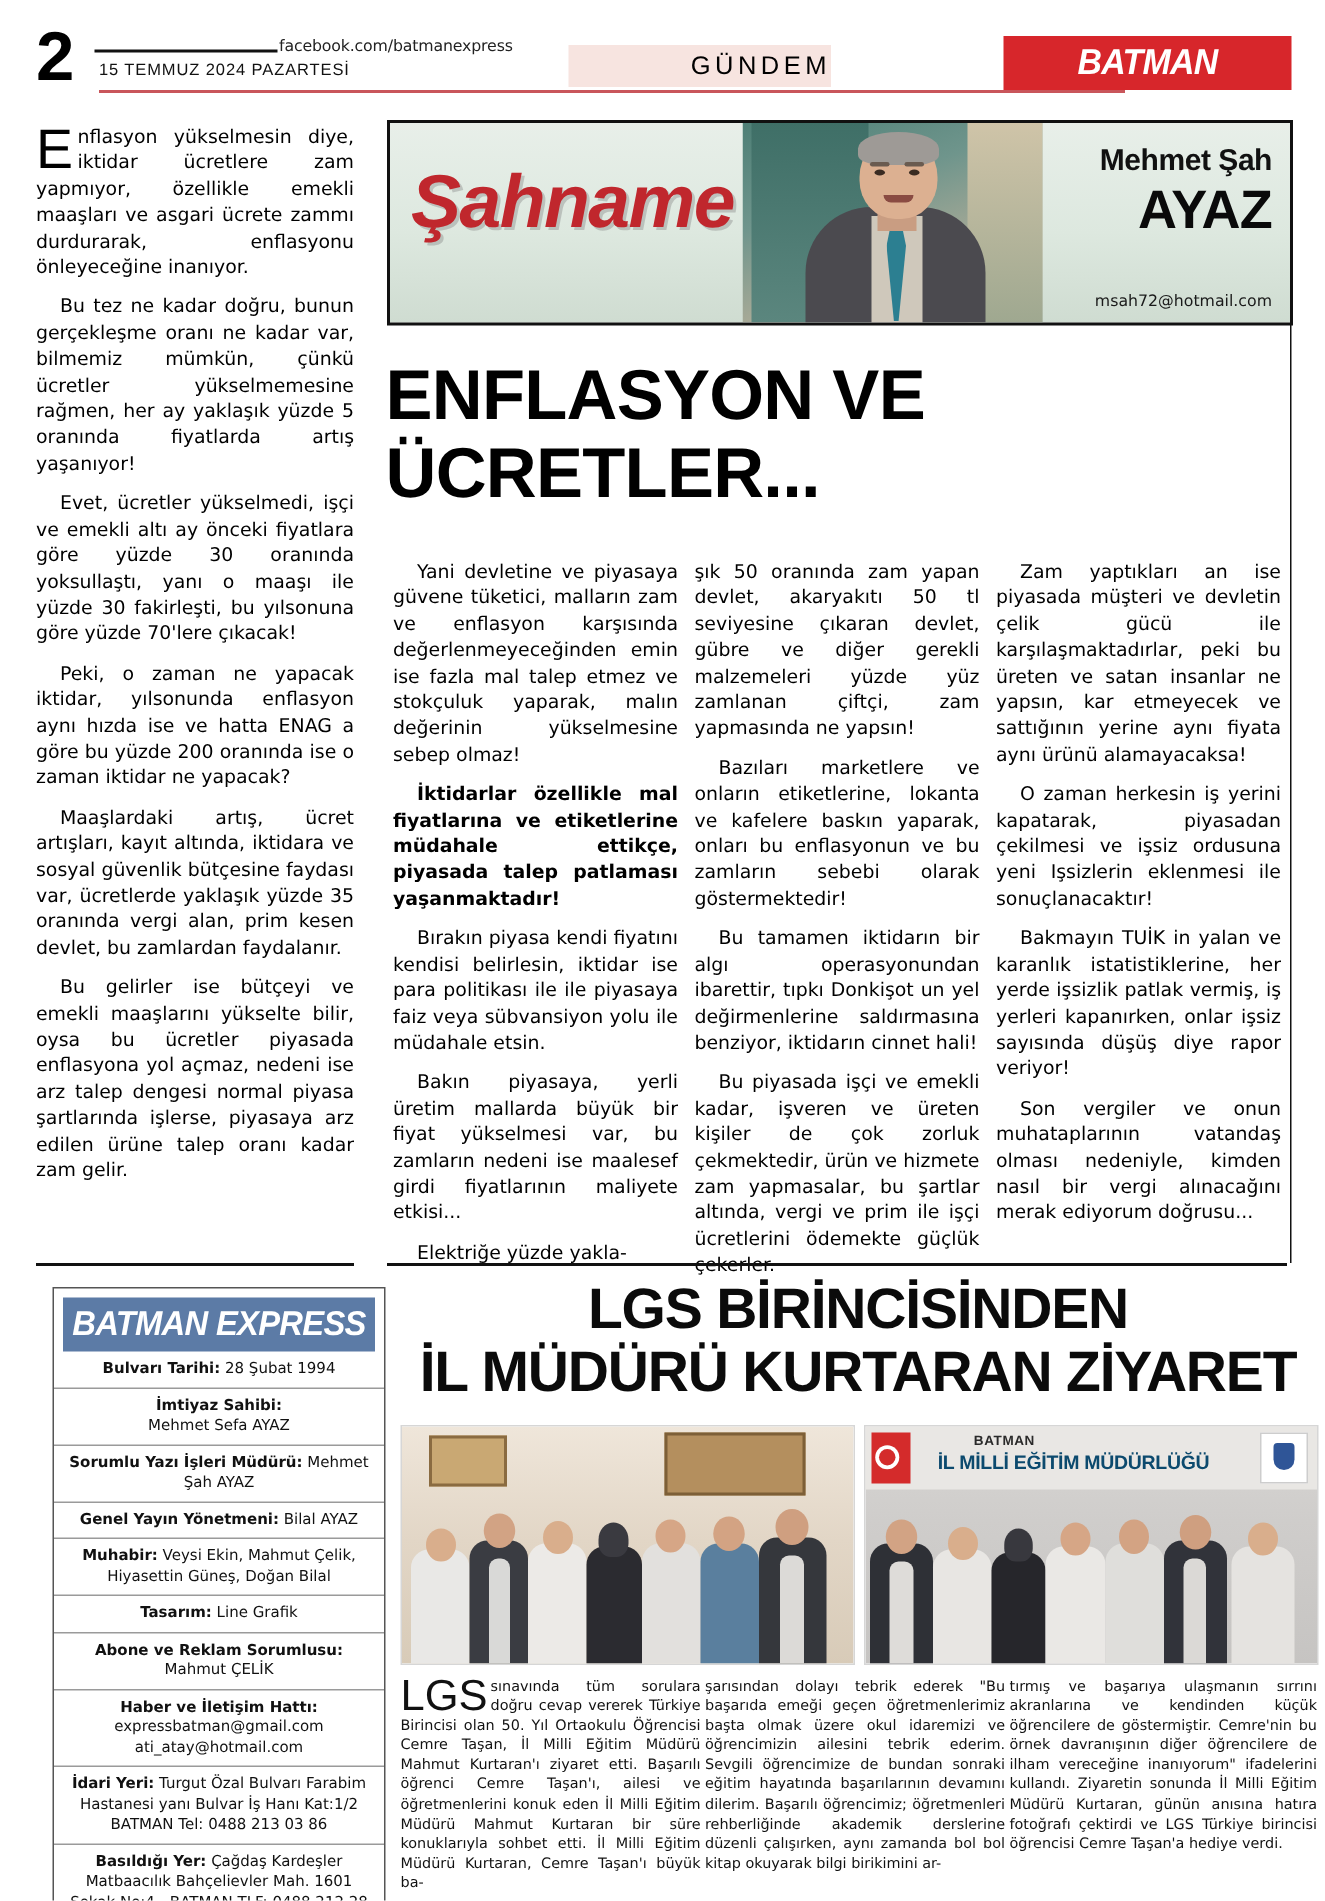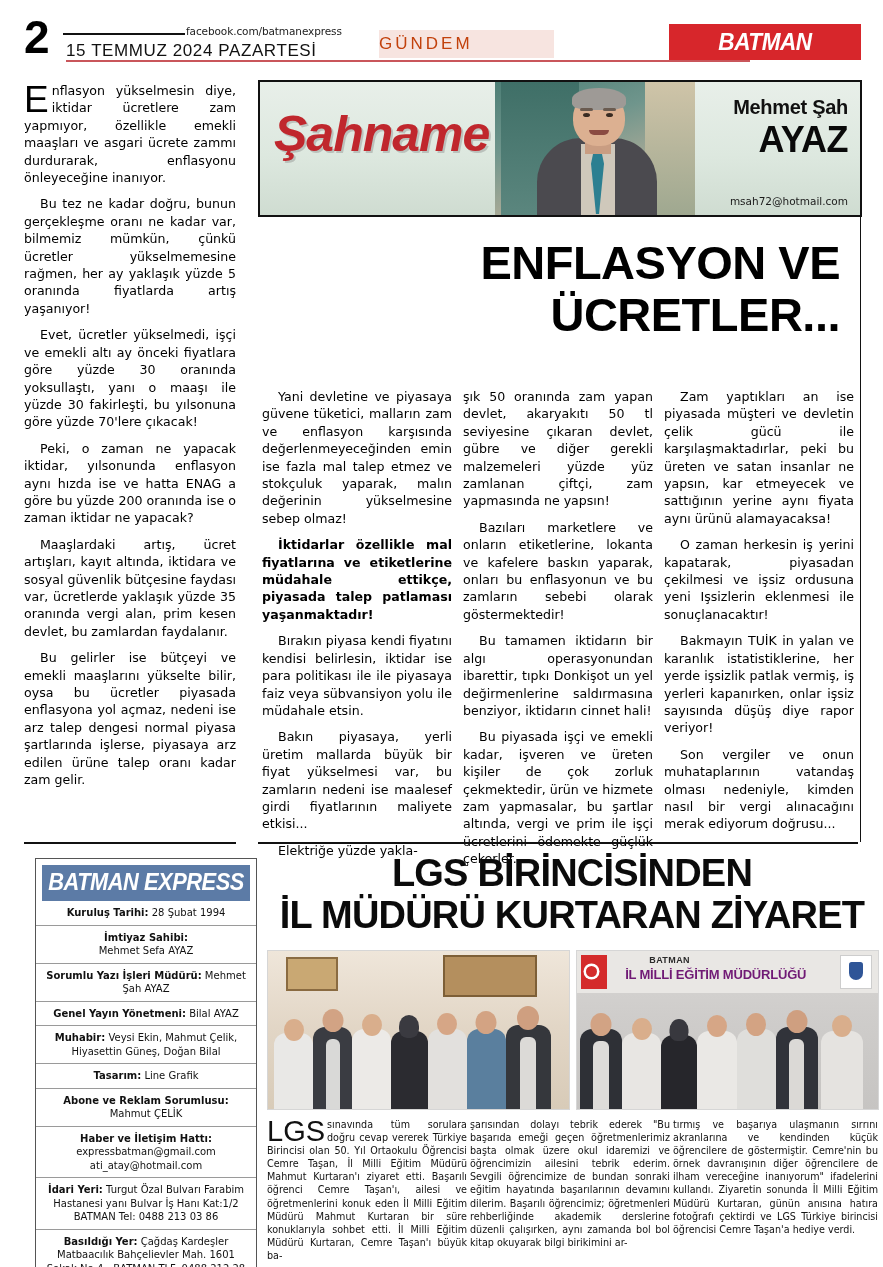--- a/index.html
+++ b/index.html
@@ -51,39 +51,39 @@
     left: 186px; top: 25px;
     font-family: "DejaVu Sans", sans-serif;
     font-size: 10.5px;
     color: #222;
     letter-spacing: -0.1px;
   }
   .header-date {
     position: absolute;
     left: 66px; top: 41px;
     font-family: "Liberation Sans", sans-serif;
-    font-size: 17px;
+    font-size: 11px;
     letter-spacing: 0.6px;
     color: #111;
   }
   .section-tab {
     position: absolute;
     left: 379px; top: 30px;
     width: 175px;
     height: 28px;
     background: #f7e4e0;
   }
   .section-tab span {
     display: block;
-    text-align: left;
+    text-align: right;
     font-family: "Liberation Sans", sans-serif;
     font-size: 17px;
     letter-spacing: 3px;
     line-height: 28px;
-    color: #c2410c;
+    color: #000000;
   }
   .header-rule-bottom {
     position: absolute;
     left: 66px; top: 60px;
     width: 684px;
     height: 2px;
     background: #c9565b;
   }
   .masthead-top {
     position: absolute;
@@ -241,37 +241,36 @@
   }
   .banner-email {
     position: absolute; right: 12px; bottom: 8px;
     font-family: "DejaVu Sans", sans-serif;
     font-size: 10.5px;
     color: #1a1a1a;
   }
 
   .headline-main {
     position: absolute;
-    left: 240px; top: 237px;
+    left: 257px; top: 237px;
     width: 600px;
-    text-align: right;
+    text-align: left;
     font-family: "Liberation Sans", sans-serif;
     font-weight: bold;
     font-size: 47px;
     line-height: 52px;
     letter-spacing: -0.5px;
     color: #000;
   }
 
   .colwrap {
     position: absolute;
     top: 372px;
     width: 190px;
     height: 470px;
-    margin-top: 16px;
   }
   #col2 { left: 262px; }
   #col3 { left: 463px; }
   #col4 { left: 664px; }
 
   .vrule {
     position: absolute;
     top: 80px;
     width: 1px;
     height: 762px;
@@ -383,21 +382,21 @@
     font-weight: bold;
     font-size: 9px;
     color: #2a2a2a;
     letter-spacing: 0.4px;
   }
   .photo-b .ph-bannertext2 {
     position: absolute; left: 16%; top: 16px;
     font-family: "Liberation Sans", sans-serif;
     font-weight: bold;
     font-size: 13px;
-    color: #701a75;
+    color: #0c4a6e;
     letter-spacing: -0.2px;
   }
   .ph-flag {
     position: absolute; left: 4px; top: 4px; width: 26px; height: 34px;
     background: #d42b2b;
   }
   .ph-flag::before {
     content:""; position:absolute; left:5px; top:11px; width:11px; height:11px;
     border-radius:50%; background:#d42b2b; box-shadow: 0 0 0 2.5px #fff;
   }
@@ -514,21 +513,21 @@
   </div>
 
   <div class="vrule" id="vr1"></div>
   <div class="rule-under-article"></div>
   <div class="rule-left-article"></div>
 
   <div class="imprint">
     <div class="imprint-logo">
       <span>BATMAN EXPRESS</span>
     </div>
-    <div class="imprint-row"><b>Kuruluş Tarihi:</b><span> 28 Şubat 1994</span></div>
+    <div class="imprint-row"><b>Bulvarı Tarihi:</b><span> 28 Şubat 1994</span></div>
     <div class="imprint-row"><b>İmtiyaz Sahibi:</b><br><span>Mehmet Sefa AYAZ</span></div>
     <div class="imprint-row"><b>Sorumlu Yazı İşleri Müdürü:</b><span> Mehmet Şah AYAZ</span></div>
     <div class="imprint-row"><b>Genel Yayın Yönetmeni:</b><span> Bilal AYAZ</span></div>
     <div class="imprint-row"><b>Muhabir:</b><span> Veysi Ekin, Mahmut Çelik, Hiyasettin Güneş, Doğan Bilal</span></div>
     <div class="imprint-row"><b>Tasarım:</b><span> Line Grafik</span></div>
     <div class="imprint-row"><b>Abone ve Reklam Sorumlusu:</b><span> Mahmut ÇELİK</span></div>
     <div class="imprint-row"><b>Haber ve İletişim Hattı:</b><br><span>expressbatman@gmail.com ati_atay@hotmail.com</span></div>
     <div class="imprint-row"><b>İdari Yeri:</b><span> Turgut Özal Bulvarı Farabim Hastanesi yanı Bulvar İş Hanı Kat:1/2 BATMAN Tel: 0488 213 03 86</span></div>
     <div class="imprint-row"><b>Basıldığı Yer:</b><span> Çağdaş Kardeşler Matbaacılık Bahçelievler Mah. 1601 Sokak No:4  -  BATMAN TLF: 0488 212 28 33</span></div>
 

